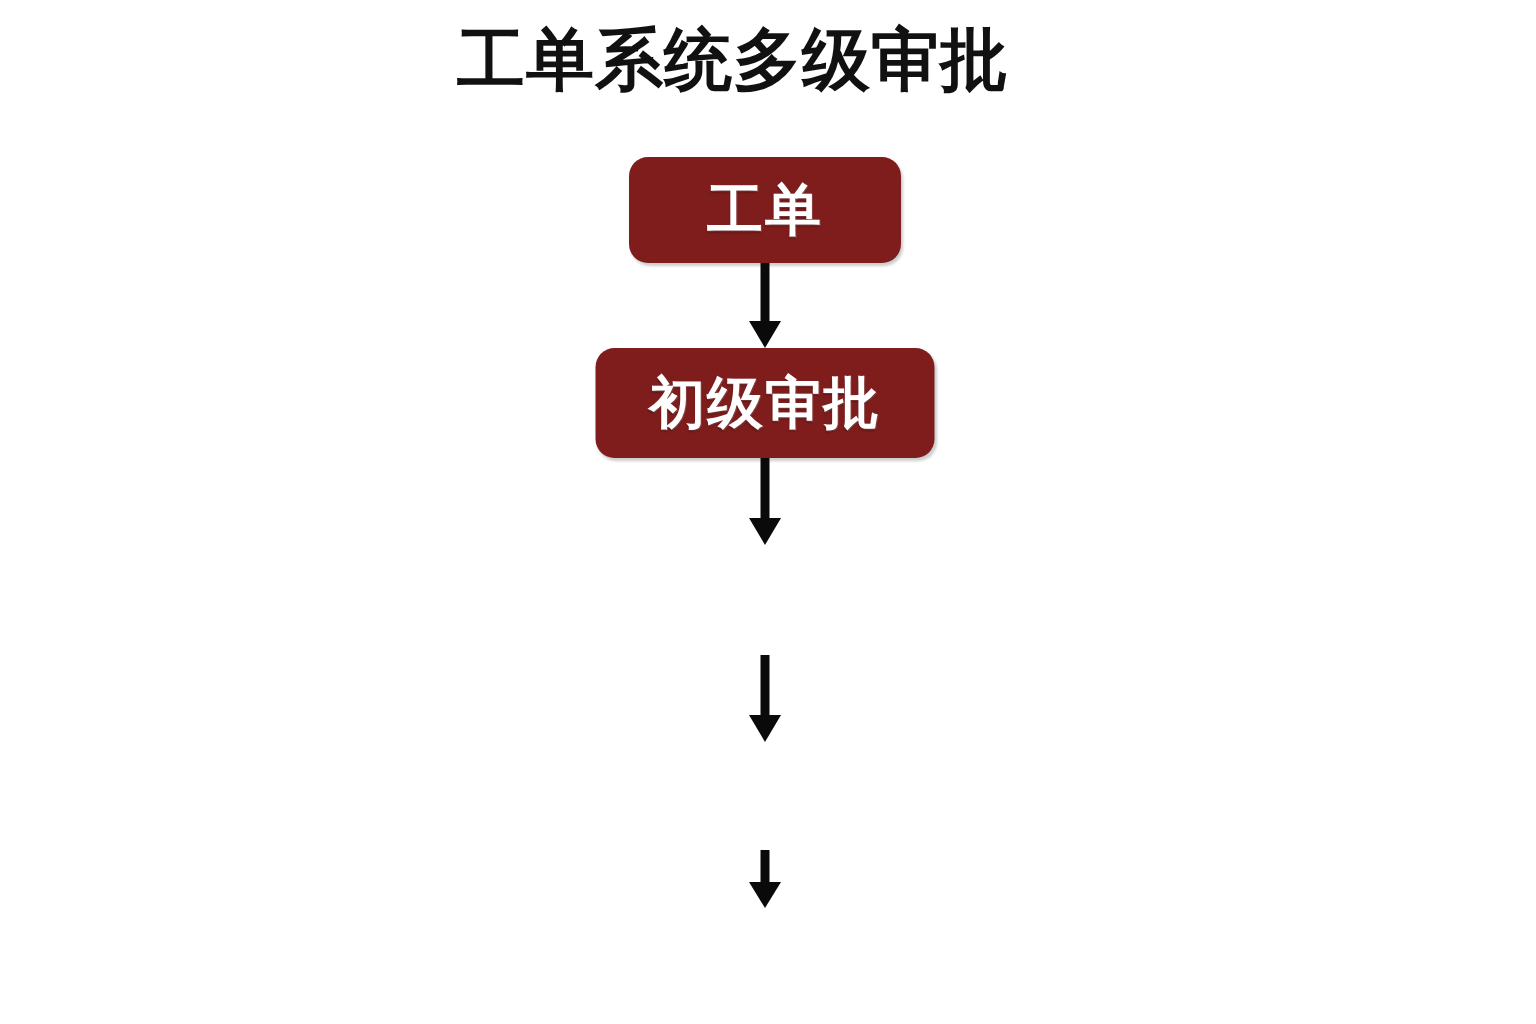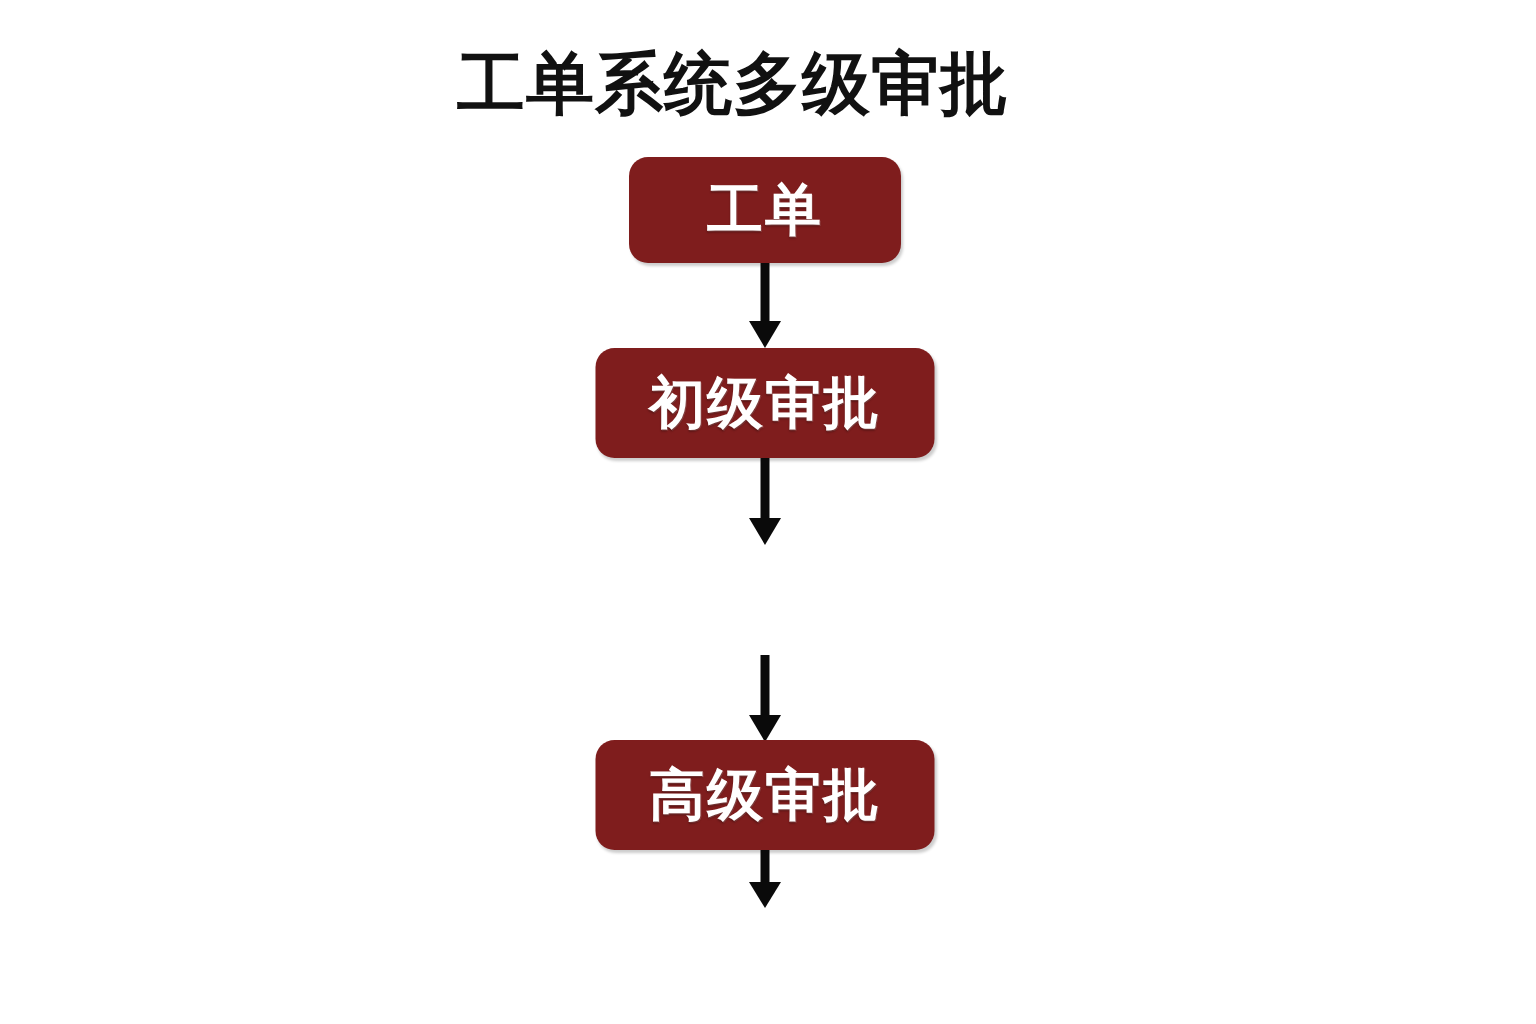--- a/index.html
+++ b/index.html
@@ -29,21 +29,20 @@
     top: 26px;
     width: 1466px;
     text-align: center;
     font-size: 68px;
     line-height: 1.0;
     font-weight: bold;
     color: #111111;
     letter-spacing: 1px;
     white-space: nowrap;
     font-family: "DejaVu Sans", "Liberation Sans", sans-serif;
-    margin-top: 24px;
   }
 
   
   #flow {
     position: absolute;
     left: 0;
     top: 0;
     width: 1536px;
     height: 1024px;
   }
@@ -121,23 +120,20 @@
     </div>
 
 
     <div class="arrow" style="top:655px; height:87px;">
       <svg width="44" height="87" viewBox="0 0 44 87">
         <line x1="22" y1="0" x2="22" y2="64" stroke="#0a0a0a" stroke-width="9"></line>
         <polygon points="6,60 38,60 22,87" fill="#0a0a0a"></polygon>
       </svg>
     </div>
 
-    <div class="node w-wide" style="top:740px; height:110px;">
-      <span class="node-label">高级审批</span>
-    </div>
 
     <div class="arrow" style="top:850px; height:58px;">
       <svg width="44" height="58" viewBox="0 0 44 58">
         <line x1="22" y1="0" x2="22" y2="36" stroke="#0a0a0a" stroke-width="9"></line>
         <polygon points="6,32 38,32 22,58" fill="#0a0a0a"></polygon>
       </svg>
     </div>
 
 
   </div>

